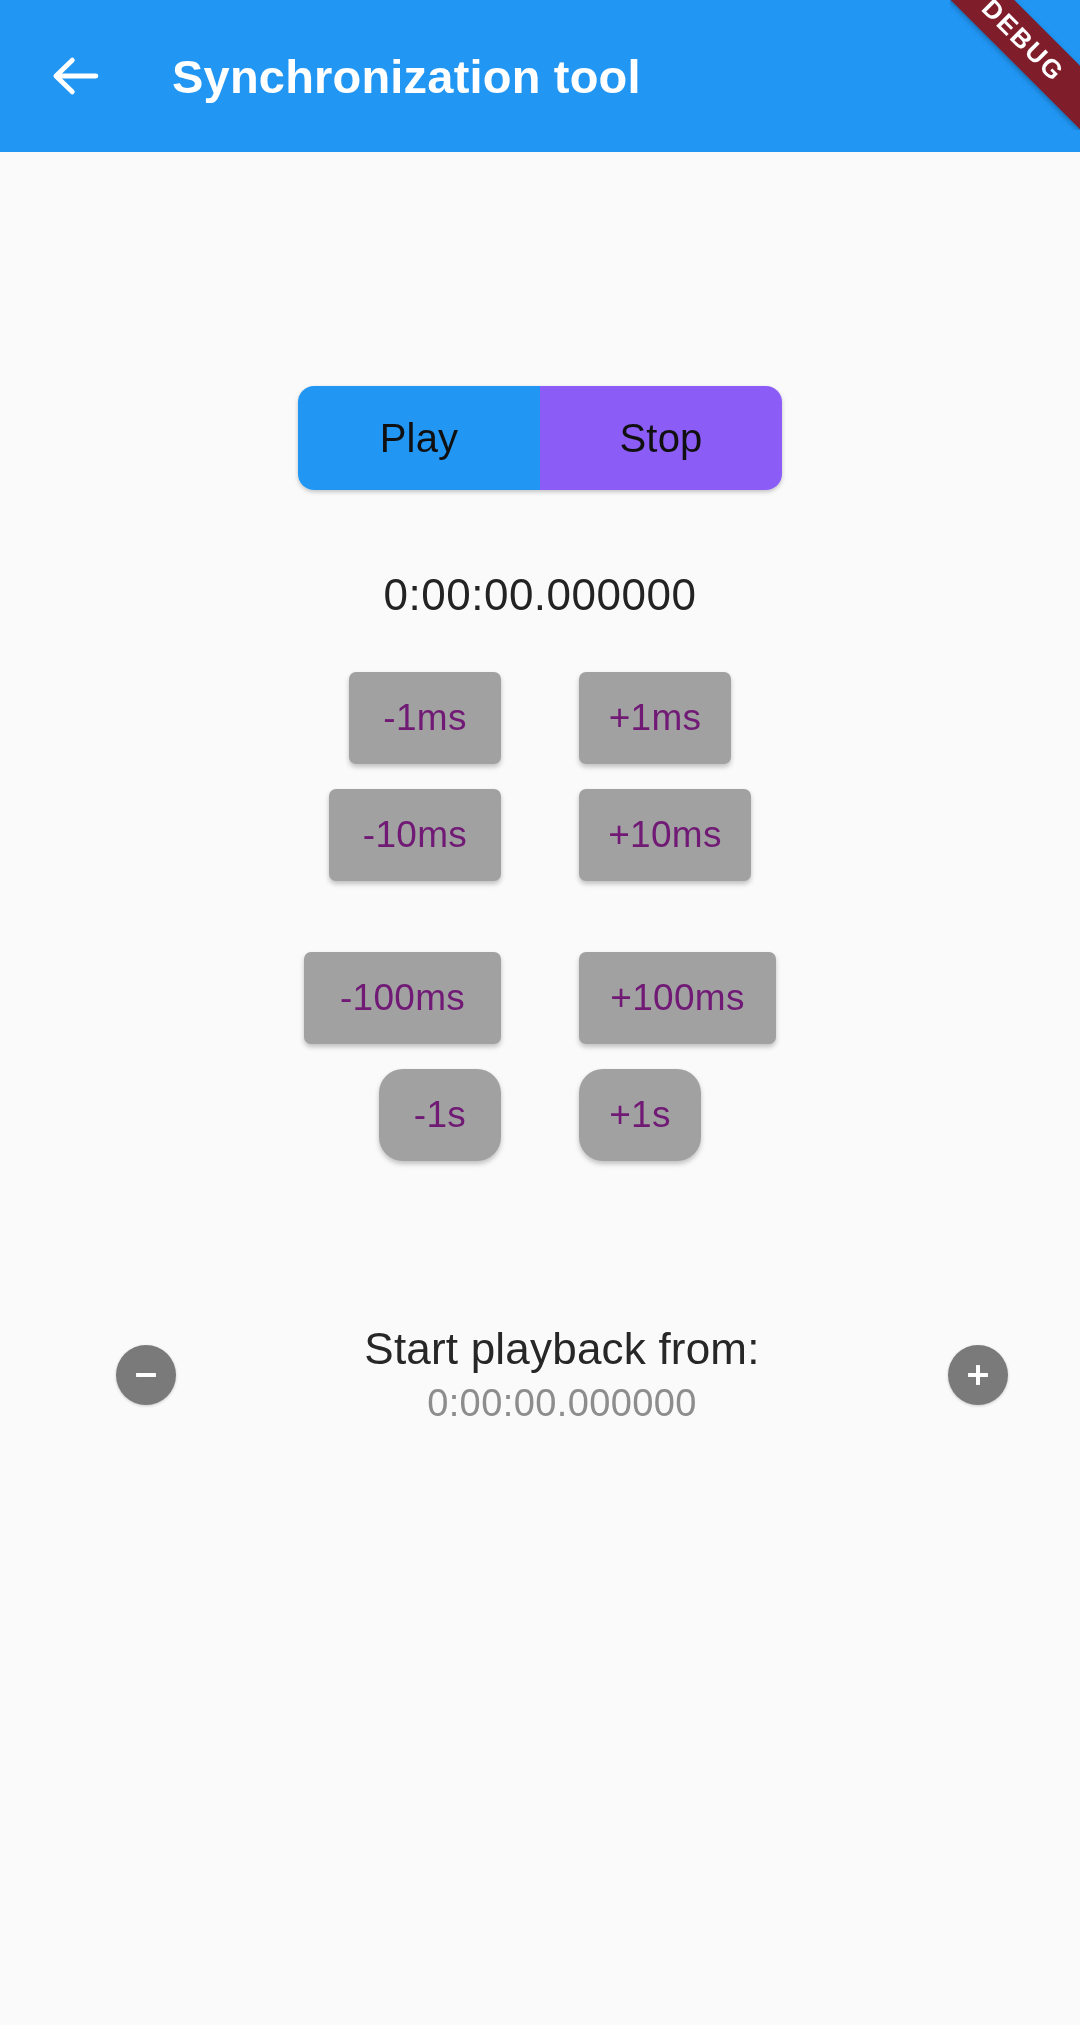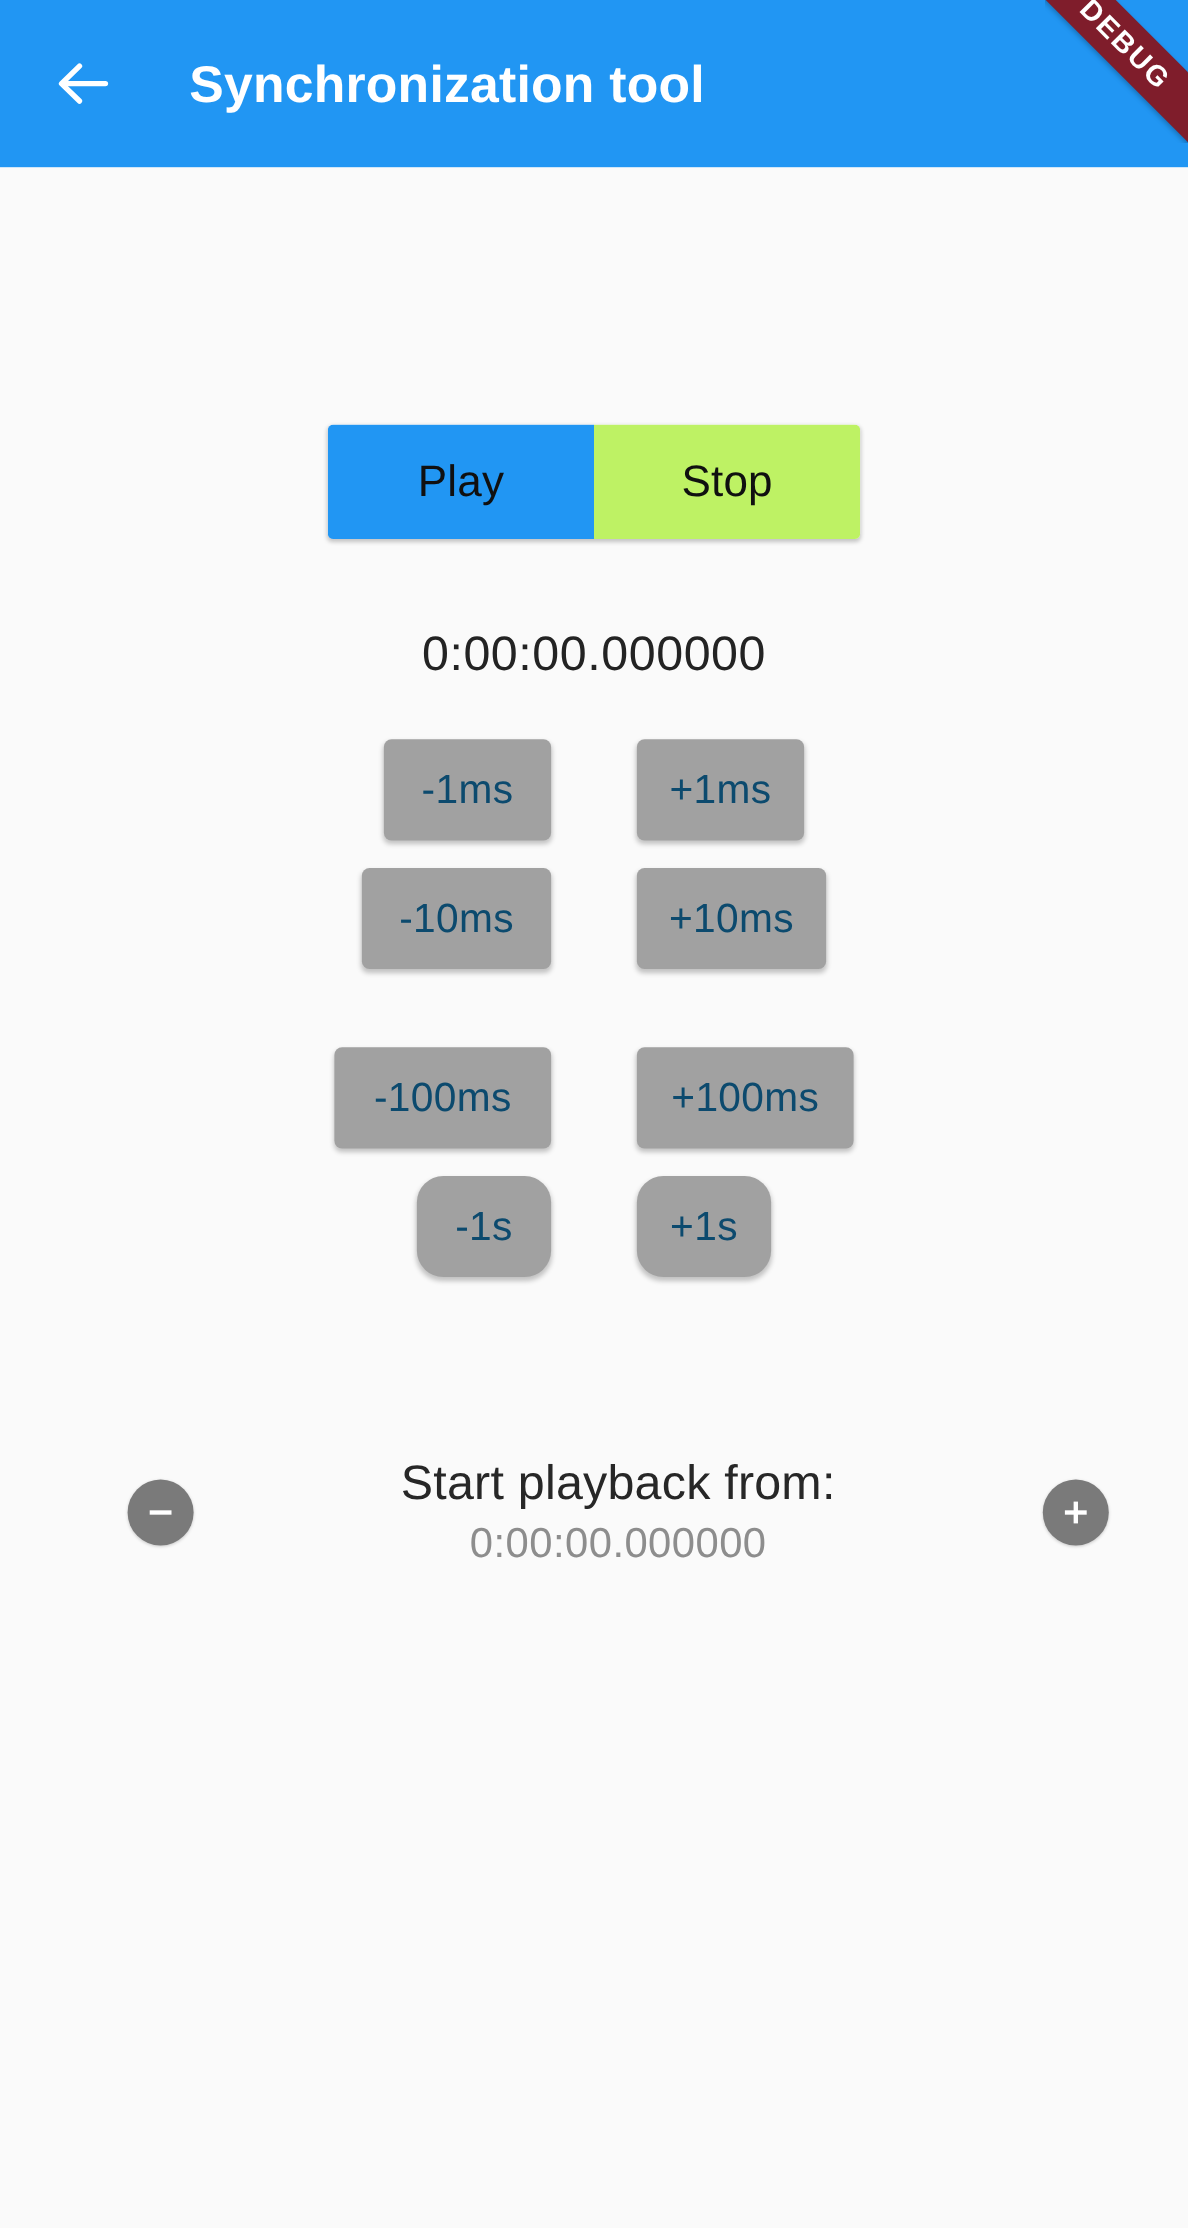--- a/index.html
+++ b/index.html
@@ -97,38 +97,38 @@
     position: absolute;
     top: 234px;
     left: 0;
     width: 1080px;
     display: flex;
     justify-content: center;
   }
   .transport-group {
     display: flex;
     box-shadow: 0 2px 4px rgba(0,0,0,.22);
-    border-radius: 5px;
+    border-radius: 16px;
     overflow: hidden;
   }
   .transport-btn {
     width: 242px;
     height: 104px;
     border: none;
     font-family: "Liberation Sans", sans-serif;
     font-size: 40px;
     color: #101010;
     letter-spacing: .2px;
     cursor: pointer;
     display: flex;
     align-items: center;
     justify-content: center;
   }
   .btn-play { background: #2196f3; }
-  .btn-stop { background: #bef264; }
+  .btn-stop { background: #8b5cf6; }
 
   
   .time-display {
     position: absolute;
     top: 418px;
     left: 0;
     width: 1080px;
     text-align: center;
     font-size: 44px;
     color: #232323;
@@ -148,21 +148,21 @@
     align-items: center;
     margin-bottom: 25px;
   }
   .offset-row .gap { width: 78px; flex: 0 0 auto; }
 
   .offset-btn {
     height: 92px;
     border: none;
     border-radius: 7px;
     background: #a1a1a1;
-    color: #0c4a6e;
+    color: #701a75;
     font-family: "Liberation Sans", sans-serif;
     font-size: 37px;
     letter-spacing: .3px;
     display: flex;
     align-items: center;
     justify-content: center;
     cursor: pointer;
     box-shadow: 0 3px 5px rgba(0,0,0,.23);
   }
   .w-sm  { width: 152px; }

